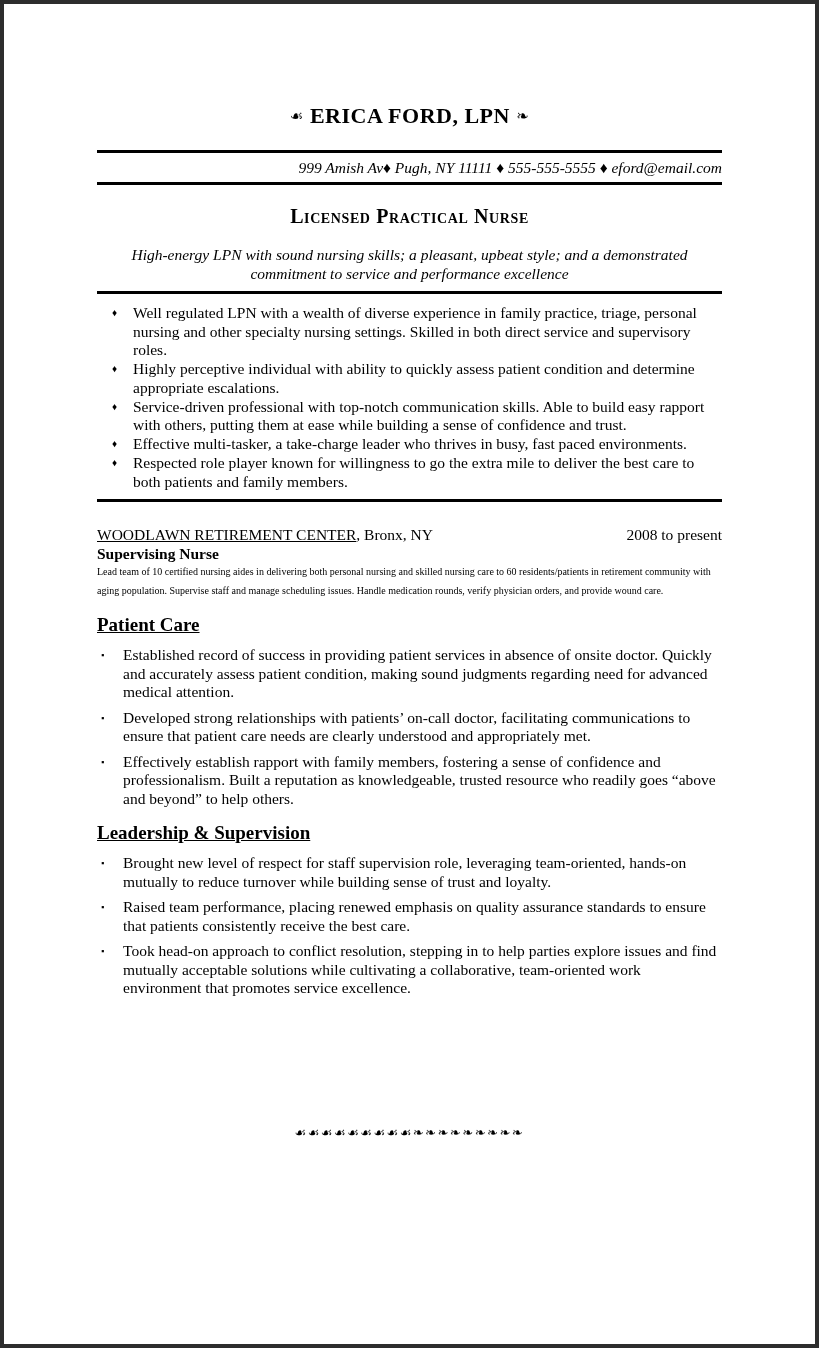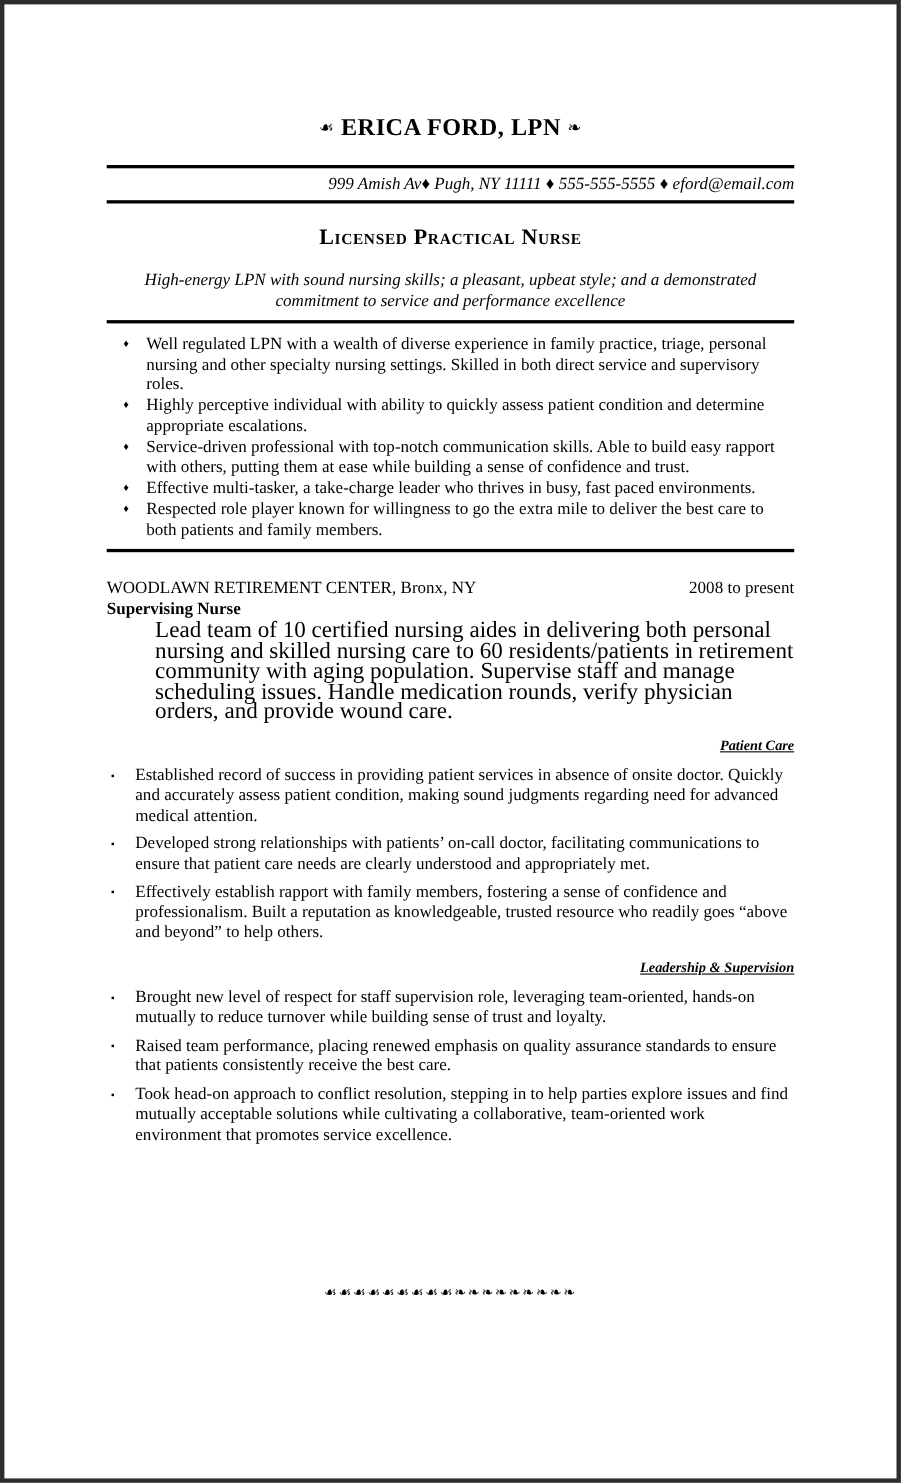--- a/index.html
+++ b/index.html
@@ -99,38 +99,36 @@
 
   
   .exp-head { margin-top: 38px; }
   .job-header {
     display: flex;
     justify-content: space-between;
     margin-top: 23px;
     font-size: 15.5px;
     line-height: 19px;
   }
-  .employer { }
+  .employer { text-decoration: underline; }
   .job-title {
     font-weight: bold;
     font-size: 15.5px;
     line-height: 19px;
   }
   .job-summary {
-    font-size: 21px;
-    line-height: 18.5px;
-    margin-left: 44px;
+    font-size: 10px;
+    line-height: 18.5px;
   }
   .sub-head {
     margin-top: 14px;
     margin-bottom: 10px;
-    text-align: right;
-    font-size: 13px;
-    font-weight: bold;
-    font-style: italic;
+    text-align: left;
+    font-size: 19px;
+    font-weight: bold;
     text-decoration: underline;
   }
   .sub-head.second { }
   .square-list li {
     display: flex;
     font-size: 15.5px;
     line-height: 18.5px;
     margin-bottom: 7px;
   }
   .square-list .bullet {

